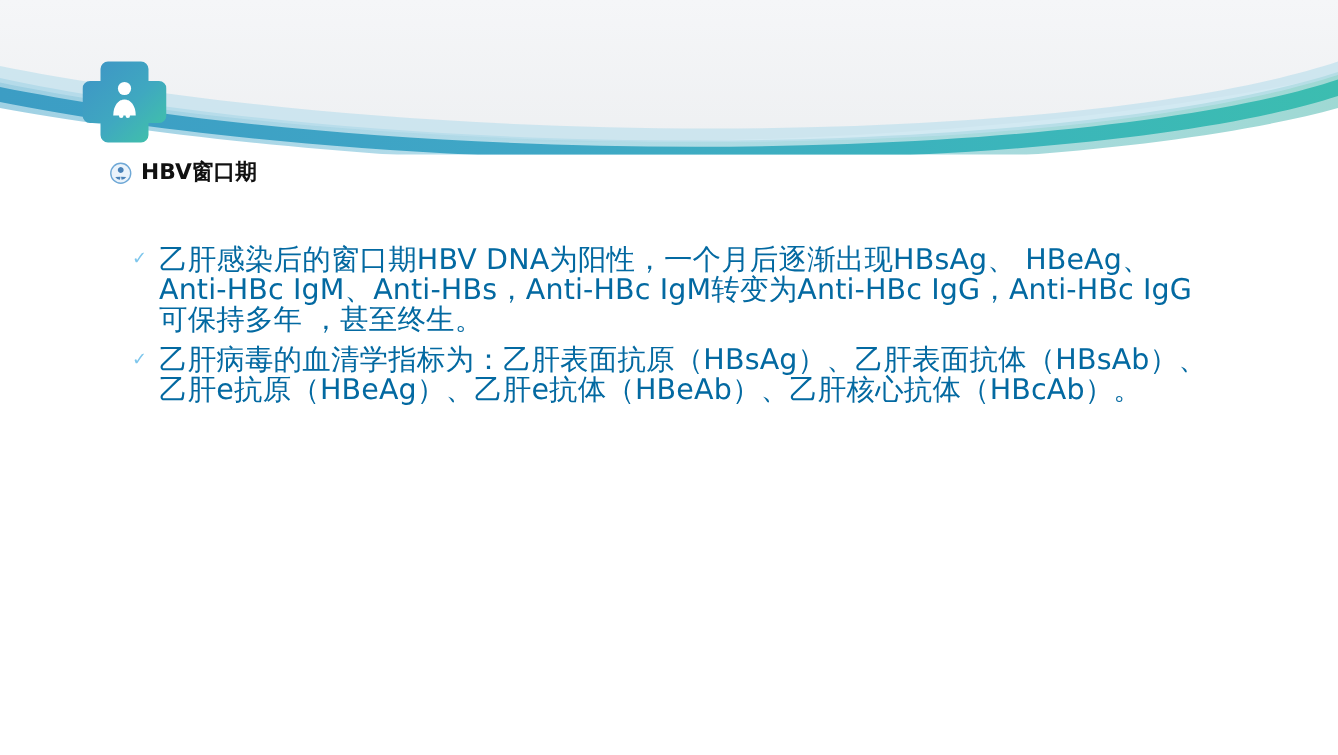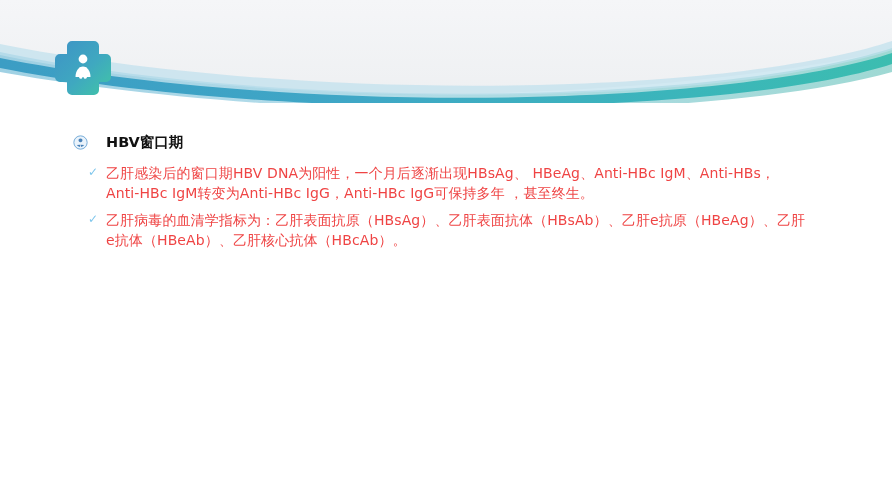--- a/index.html
+++ b/index.html
@@ -63,24 +63,24 @@
     position: absolute;
     left: 0;
     top: 103px;
     width: 892px;
     height: 400px;
   }
 
   .section-head {
     position: absolute;
     left: 73px;
-    top: 32px;
+    top: 5px;
     display: flex;
     align-items: center;
-    gap: 18px;
+    gap: 6px;
   }
   .section-head .head-icon {
     width: 15px;
     height: 15px;
     flex: 0 0 auto;
     display: block;
   }
   .section-head .head-text {
     font-size: 14.5px;
     font-weight: bold;
@@ -103,23 +103,23 @@
   .bullet .tick {
     flex: 0 0 auto;
     width: 18px;
     padding-top: 3px;
     color: #7ec6ec;
     font-size: 12px;
     line-height: 1;
   }
   .bullet .btext {
     flex: 1 1 auto;
-    font-size: 14px;
+    font-size: 19px;
     line-height: 20px;
-    color: #ef4444;
+    color: #0369a1;
     font-family: "DejaVu Sans", "Liberation Sans", sans-serif;
     letter-spacing: 0.1px;
   }
 </style>
 </head>
 <body>
 
 <div class="slide">
 
   <div class="header">

